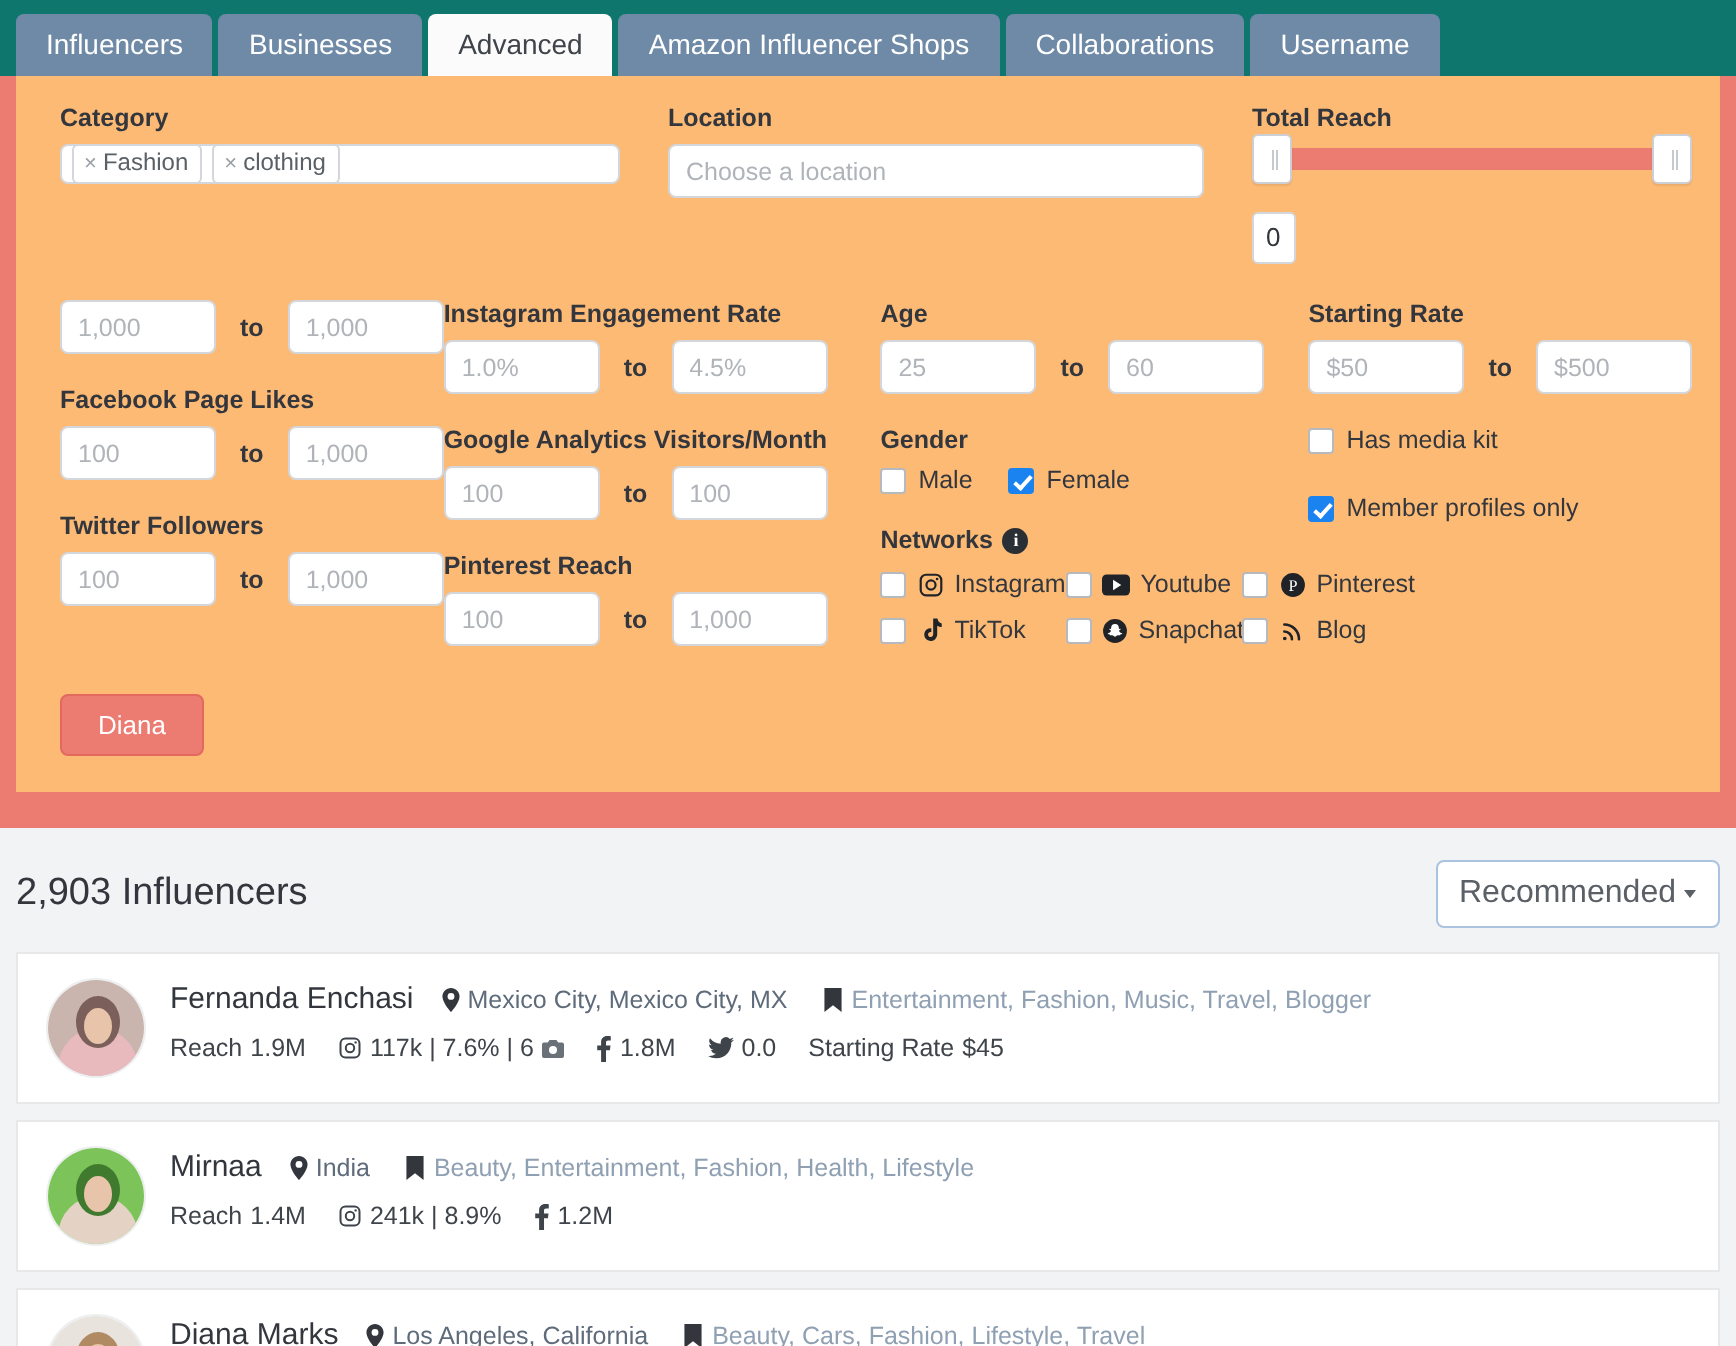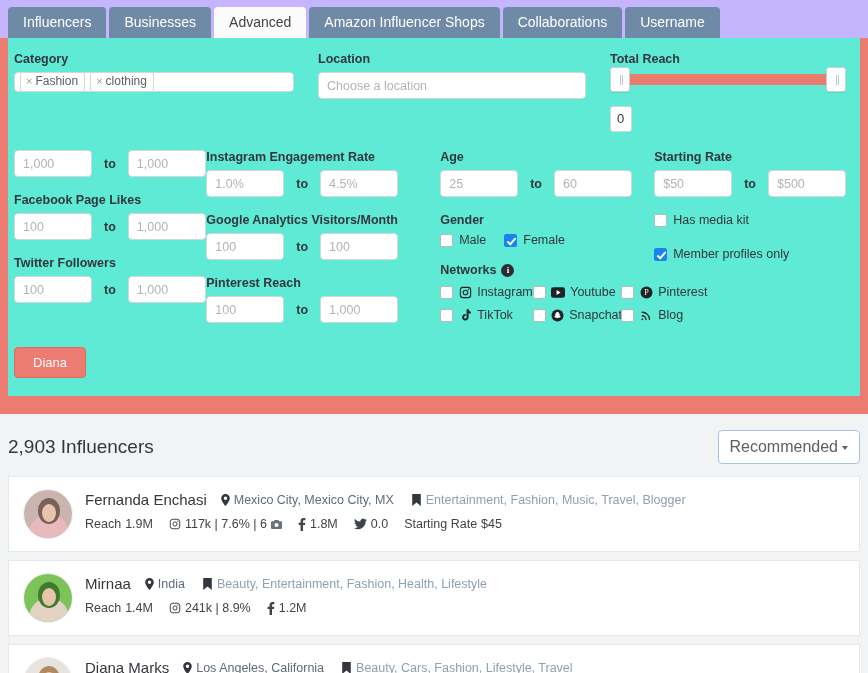--- a/index.html
+++ b/index.html
@@ -9,21 +9,21 @@
     background: #f2f3f5;
     font-family: "Liberation Sans", sans-serif;
     font-size: 13px;
     color: #33373d;
     overflow: hidden;
   }
 
   
   .tabbar {
     height: 38px;
-    background: #c4b5fd;
+    background: #0f766e;
     display: flex;
     align-items: flex-end;
     padding-left: 8px;
     gap: 3px;
   }
   .tab {
     background: #6f8aa6;
     color: #ffffff;
     font-size: 14px;
     padding: 8px 15px 9px 15px;
@@ -36,22 +36,22 @@
     background: #fbfbfb;
     color: #3f444a;
   }
 
   
   .panelwrap {
     background: #ec7b72;
     padding: 0 8px 18px 8px;
   }
   .panel {
-    background: #5eead4;
-    padding: 14px 14px 18px 6px;
+    background: #fdba74;
+    padding: 14px 14px 18px 22px;
     position: relative;
     min-height: 330px;
   }
 
   .lbl {
     font-size: 12.5px;
     font-weight: bold;
     color: #33373d;
     margin-bottom: 6px;
     display: block;

